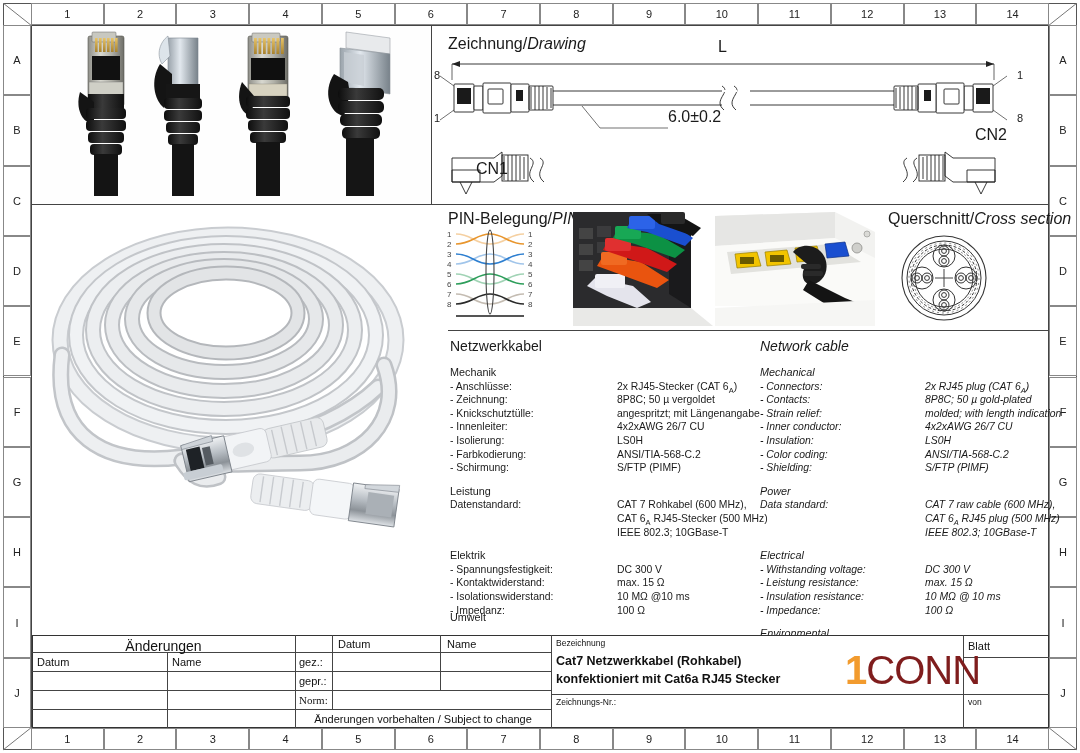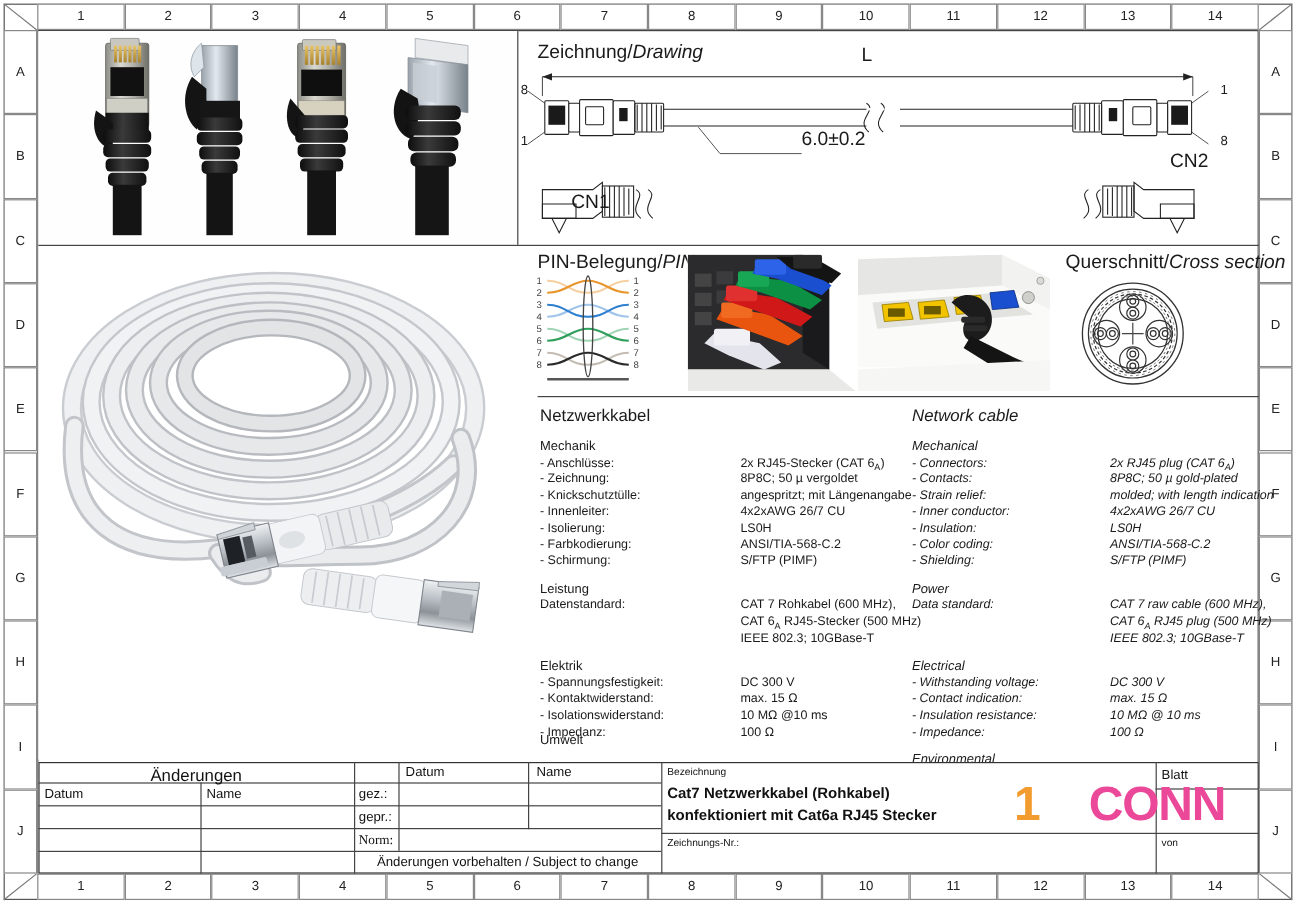--- a/index.html
+++ b/index.html
@@ -79,21 +79,21 @@
   .tb-txt.big { font-size: 12.5px; font-weight: bold; }
   .tb-txt.center { text-align: center; }
 
   .logo {
     position: absolute;
     font-family: "Liberation Sans", sans-serif;
     font-size: 40px; letter-spacing: -1px;
     line-height: 40px;
   }
   .logo .one { color: #F29B2E; font-weight: bold; }
-  .logo .conn { color: #ec4899; font-weight: 700; margin-left: 41px; }
+  .logo .conn { color: #7f1d1d; font-weight: 400; }
 
   
   .app-photo { position: absolute; overflow: hidden; background:#fff; }
 </style>
 </head>
 <body>
 
 <div id="sheet">
 
   <div class="frame-outer"></div>
@@ -683,21 +683,21 @@
       <div class="spec en" style="left: 760px; top: 461.2px;">- Shielding:</div>
       <div class="spec en" style="left: 925px; top: 461.2px;">S/FTP (PIMF)</div>
       <div class="spec spec-group-title en" style="left: 760px; top: 484.8px; font-style: italic;">Power</div>
       <div class="spec en" style="left: 760px; top: 498.4px;">Data standard:</div>
       <div class="spec en" style="left: 925px; top: 498.4px;">CAT 7 raw cable (600 MHz),</div>
       <div class="spec en" style="left: 925px; top: 512px;">CAT 6<span class="sub">A</span> RJ45 plug (500 MHz)</div>
       <div class="spec en" style="left: 925px; top: 525.6px;">IEEE 802.3; 10GBase-T</div>
       <div class="spec spec-group-title en" style="left: 760px; top: 549.2px;">Electrical</div>
       <div class="spec en" style="left: 760px; top: 562.8px;">- Withstanding voltage:</div>
       <div class="spec en" style="left: 925px; top: 562.8px;">DC 300 V</div>
-      <div class="spec en" style="left: 760px; top: 576.4px;">- Contact indication:</div>
+      <div class="spec en" style="left: 760px; top: 576.4px;">- Leistung resistance:</div>
       <div class="spec en" style="left: 925px; top: 576.4px;">max. 15 Ω</div>
       <div class="spec en" style="left: 760px; top: 590px;">- Insulation resistance:</div>
       <div class="spec en" style="left: 925px; top: 590px;">10 MΩ @ 10 ms</div>
       <div class="spec en" style="left: 760px; top: 603.6px;">- Impedance:</div>
       <div class="spec en" style="left: 925px; top: 603.6px;">100 Ω</div>
       <div class="spec spec-group-title en" style="left: 760px; top: 627.2px;">Environmental</div>
       <div class="spec en" style="left: 760px; top: 640.8px;">- RoHS compliant</div>
     </div>
 
   <div class="tb" style="left:32px; top:635px; width:1017px; height:93px;"></div>

